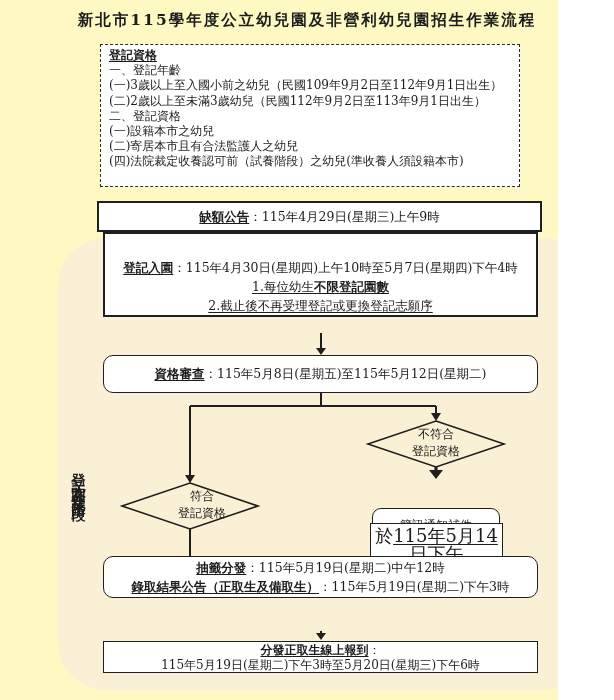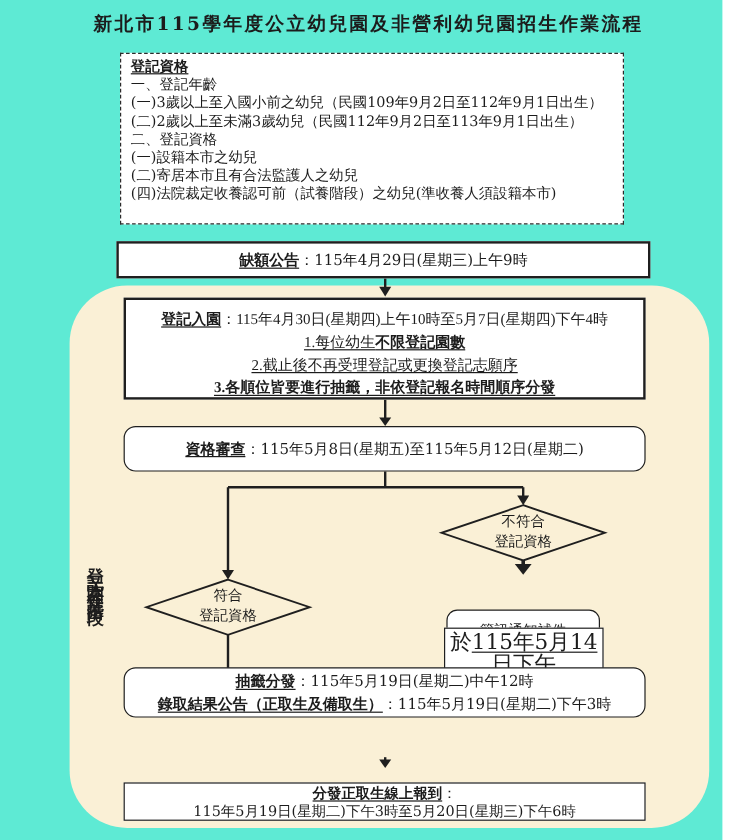--- a/index.html
+++ b/index.html
@@ -1,19 +1,19 @@
 <!DOCTYPE html>
 <html><head>
 <meta charset="utf-8">
 <style>
   html,body{margin:0;padding:0;background:#fff;}
   .page{
-    position:relative;width:602px;height:700px;overflow:hidden;
+    position:relative;width:558px;height:700px;overflow:hidden;
     font-family:"DejaVu Serif","Liberation Serif",serif;
-    color:#1c1c1c;background:#5eead4;
+    color:#1c1c1c;background:#fef9c3;
   }
   .abs{position:absolute;box-sizing:border-box;}
   .title{
     top:10px;left:0;width:614px;text-align:center;
     font-size:15.5px;letter-spacing:2px;font-weight:600;
   }
   .dashed-box{
     left:100px;top:44px;width:420px;height:143px;
     border:1px dashed #2b2b2b;background:#fff;
     font-size:12px;line-height:15.2px;padding:3px 8px 0 8px;
@@ -27,29 +27,29 @@
   .fbox{
     background:#fff;border:1.6px solid #1f1f1f;z-index:3;
     text-align:center;font-size:12.5px;
   }
   .thickb{border-width:2px;}
   .round{border-radius:10px;}
   .bu{font-weight:bold;text-decoration:underline;text-underline-offset:2px;}
   .u{text-decoration:underline;text-underline-offset:2px;}
   .b{font-weight:bold;}
   .vacancy{left:97px;top:201px;width:445px;height:31px;line-height:27px;}
-  .register{left:103px;top:248px;width:435px;height:85px;padding-top:7px;line-height:19px;font-family:Liberation Serif, serif;}
+  .register{left:103px;top:232px;width:435px;height:85px;padding-top:24px;line-height:19px;}
   .review{left:103px;top:355px;width:435px;height:38px;line-height:35px;}
   .dtext{z-index:3;text-align:center;font-size:12px;line-height:17px;background:transparent;}
   .dfail{left:376px;top:426px;width:120px;}
-  .dpass{left:130px;top:488px;width:120px;}
+  .dpass{left:142px;top:488px;width:120px;}
   .sms{left:372px;top:480px;width:128px;height:36px;border-radius:9px;line-height:33px;font-size:12px;margin-top:28px;}
   .supp{left:370px;top:523px;width:133px;height:43px;font-size:18px;line-height:17.5px;padding-top:3px;}
   .lottery{left:103px;top:556px;width:435px;height:42px;padding-top:1px;line-height:19px;}
-  .final{left:103px;top:641px;width:435px;height:32px;font-size:12px;line-height:14.5px;padding-top:1px;margin-top:11px;}
+  .final{left:103px;top:641px;width:435px;height:32px;font-size:12px;line-height:14.5px;padding-top:1px;}
   .stage-label{
     left:70px;top:462px;height:175px;z-index:3;
     writing-mode:vertical-rl;text-orientation:upright;
     font-weight:bold;font-size:14px;letter-spacing:5px;
   }
   .cline{stroke:#1f1f1f;stroke-width:2;fill:none;}
   .cline-thick{stroke:#1f1f1f;stroke-width:3;fill:none;}
   .ahead{fill:#1f1f1f;stroke:none;}
   .diamond{fill:#FAF0D6;stroke:#1f1f1f;stroke-width:1.6;}
 </style>
@@ -104,21 +104,20 @@
     <polygon class="ahead" points="316,580 326,580 321,588"></polygon>
 
     <path class="cline" d="M321 631 V634"></path>
     <polygon class="ahead" points="316,633 326,633 321,640"></polygon>
   </svg>
 
   <div class="abs fbox thickb register">
     <div><span class="bu">登記入園</span><span>：115年4月30日(星期四)上午10時至5月7日(星期四)下午4時</span></div>
     <div class="u"><span>1.每位幼生</span><span class="b">不限登記園數</span></div>
     <div><span class="u">2.截止後不再受理登記或更換登記志願序</span></div>
-    <div><span class="u b">3.各順位皆要進行抽籤，非依登記報名時間順序分發</span></div>
   </div>
 
   <div class="abs fbox round review">
     <span class="bu">資格審查</span><span>：115年5月8日(星期五)至115年5月12日(星期二)</span>
   </div>
 
   <div class="abs dtext dfail">
     <div>不符合</div>
     <div>登記資格</div>
   </div>

